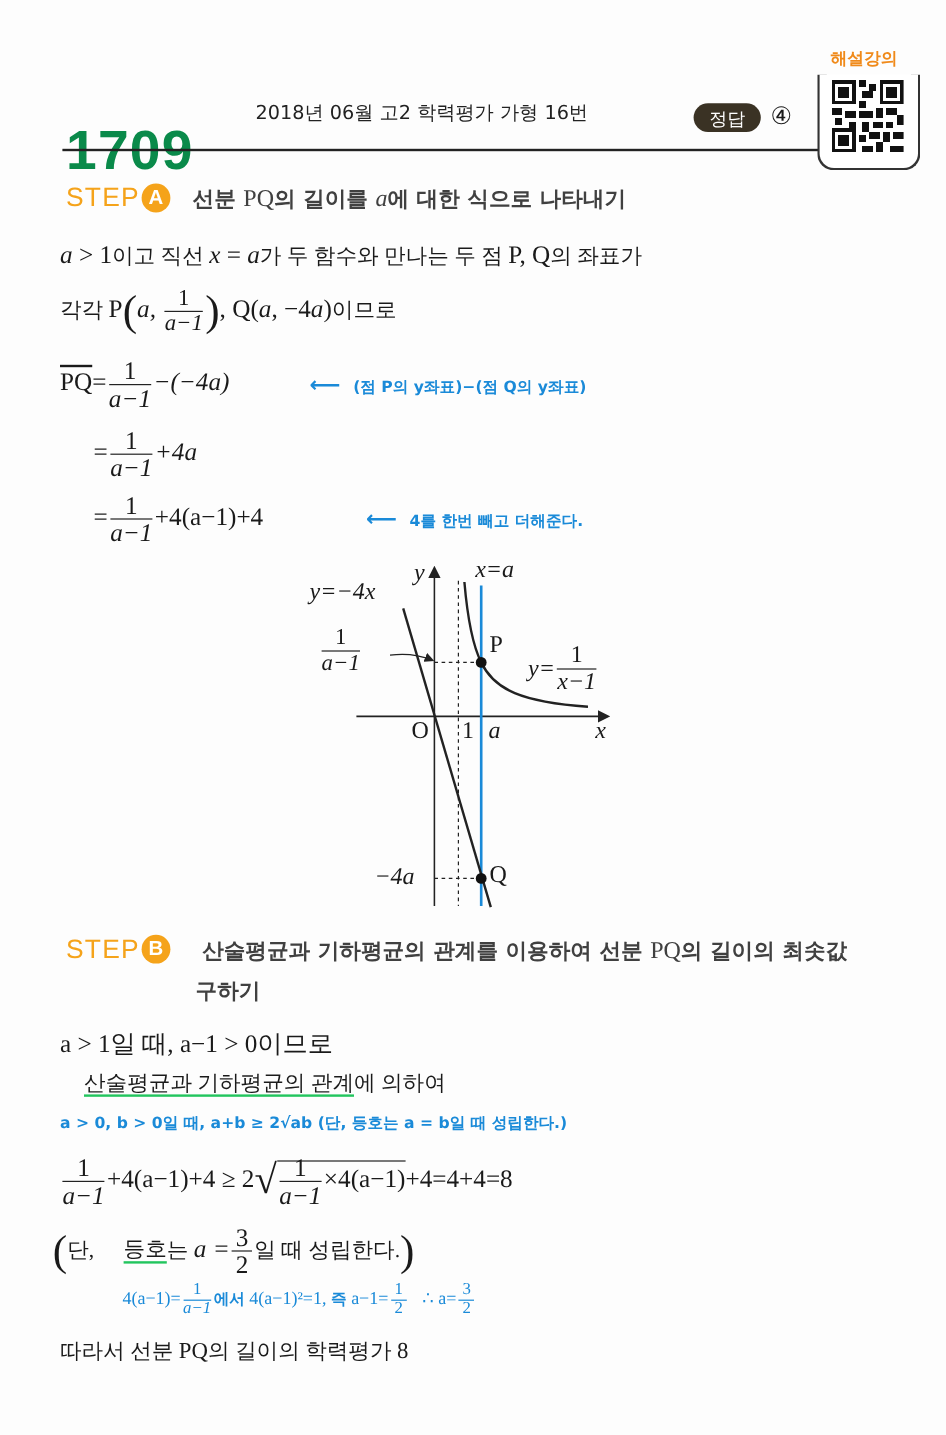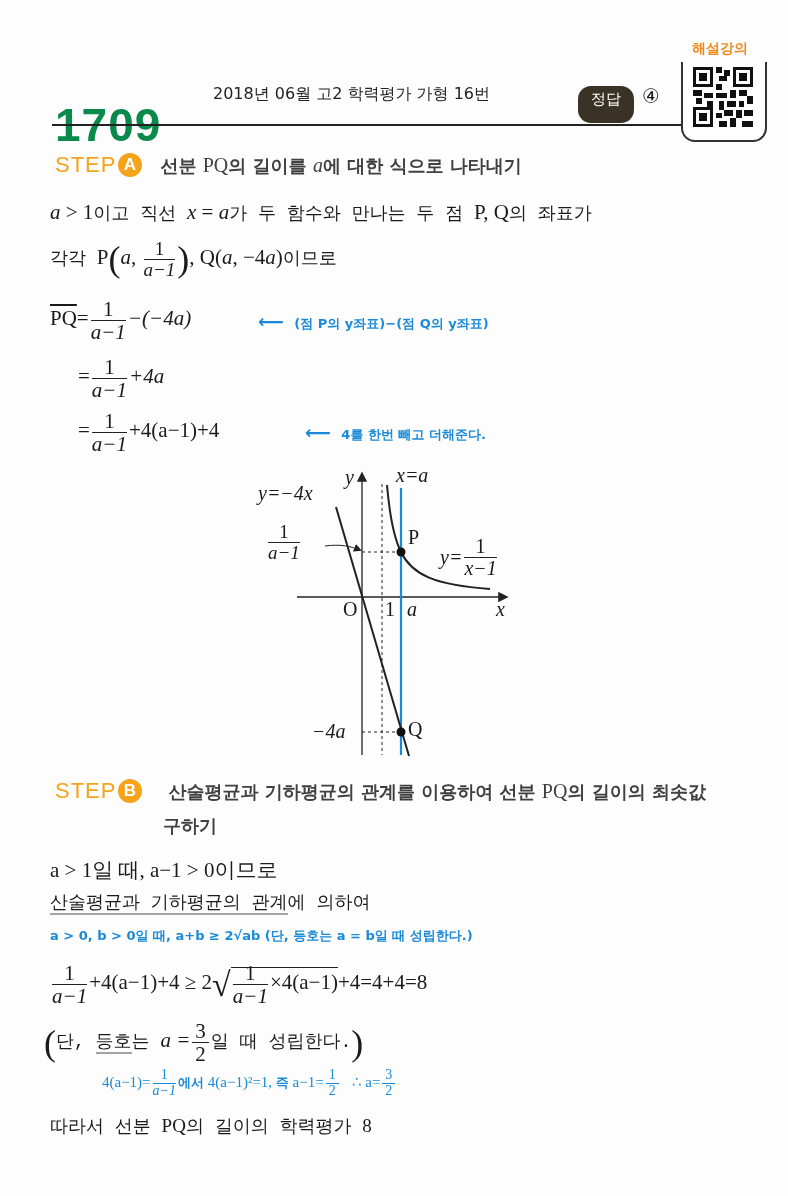--- a/index.html
+++ b/index.html
@@ -8,42 +8,42 @@
     font-family:"Liberation Serif","DejaVu Serif",serif; color:#1a1a1a;
   }
   .sans { font-family:"DejaVu Sans","Liberation Sans",sans-serif; }
   .abs { position:absolute; }
   .it { font-style:italic; }
 
   
   .prob-num { left:55px; top:62px; font-family:"Liberation Sans","DejaVu Sans",sans-serif; font-weight:bold; font-size:46px; color:#0a8a4a; letter-spacing:1px;margin-top:36px; }
   .prob-src { left:185px; top:84px; font-family:"DejaVu Sans",sans-serif; font-size:16px; color:#222;margin-left:28px; }
   .hr { left:52px; top:124px; width:640px; height:2px; background:#222; }
-  .ans-badge { left:578px; top:86px; width:56px; height:37px; background:#3a3224; color:#fff; border-radius:13px; font-family:"DejaVu Sans",sans-serif; font-size:15px; text-align:center; line-height:26px; }
+  .ans-badge { left:578px; top:86px; width:56px; height:24px; background:#3a3224; color:#fff; border-radius:13px; font-family:"DejaVu Sans",sans-serif; font-size:15px; text-align:center; line-height:26px; }
   .ans-val { left:642px; top:84px; font-family:"DejaVu Sans",sans-serif; font-size:20px; }
   .qr-box { left:681px; top:62px; width:82px; height:78px; border:2px solid #333; border-top:none; border-radius:0 0 14px 14px; background:#fff; }
   .qr-label { left:692px; top:40px; font-family:"DejaVu Sans",sans-serif; font-weight:bold; font-size:14px; color:#f08a1a; }
   .qr { left:693px; top:66px; width:60px; height:62px; }
 
   
   .step { font-family:"Liberation Sans","DejaVu Sans",sans-serif; font-size:22px; color:#f5a31a; letter-spacing:1px; }
   .step-circle { display:inline-block; width:24px; height:24px; border-radius:50%; background:#f5a31a; color:#fff; font-weight:bold; font-size:17px; text-align:center; line-height:24px; vertical-align:2px; margin-left:2px; }
   .step-title { font-family:"DejaVu Sans",sans-serif; font-weight:bold; font-size:18px; color:#404040; }
   .step-title .serif { font-family:"Liberation Serif",serif; font-weight:normal; font-size:20px; }
 
   .line { font-size:21px; white-space:nowrap; }
-  .ko { font-family:Liberation Mono, monospace; font-size:18px; }
+  .ko { font-family:Liberation Serif, serif; font-size:18px; }
   .frac { display:inline-block; vertical-align:middle; text-align:center; margin:0 2px; }
   .frac > span { display:block; line-height:1.05; }
   .frac .num { border-bottom:1.5px solid #222; padding:0 3px; }
   .blue { color:#1a8ad8; }
   .note { font-family:"DejaVu Sans",sans-serif; font-weight:bold; font-size:13px; color:#1a8ad8; }
   .small-frac .num { border-bottom:1px solid #1a8ad8; }
   .overline { text-decoration:overline; }
-  .uline-blue { border-bottom:2px solid #a3a3a3; }
+  .uline-blue { border-bottom:2px solid #22c55e;margin-left:20px; }
   .paren { font-size:36px; font-weight:200; vertical-align:middle; }
 </style>
 </head>
 <body>
 
 <div class="abs prob-num">1709</div>
 <div class="abs prob-src">2018년 06월 고2 학력평가 가형 16번</div>
 <div class="abs hr"></div>
 <div class="abs ans-badge">정답</div>
 <div class="abs ans-val">④</div>

